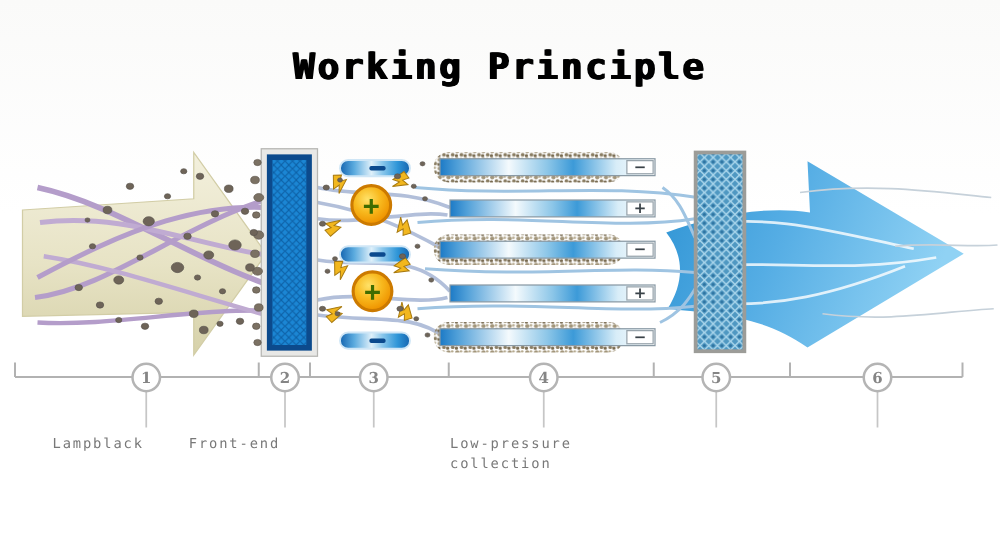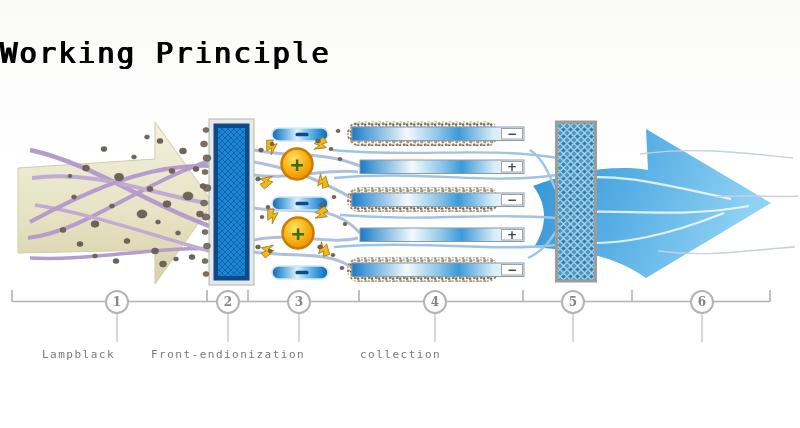--- a/index.html
+++ b/index.html
@@ -1,18 +1,18 @@
 <!DOCTYPE html>
 <html><head>
 <meta charset="utf-8">
 <style>
   html,body{margin:0;padding:0;background:#fff;}
   #canvas{position:relative;width:800px;height:428px;background:linear-gradient(180deg,#fafaf9 0%,#ffffff 40%);overflow:hidden;font-family:"DejaVu Sans Mono",monospace;}
   #diagram-svg{position:absolute;left:0;top:0;}
-  .page-title{position:absolute;left:0;right:0;top:36px;font-family:"DejaVu Sans Mono",monospace;font-weight:normal;font-size:29px;letter-spacing:2px;color:#000;text-shadow:0.7px 0 0 #000,-0.7px 0 0 #000;}
+  .page-title{position:absolute;left:0;right:0;top:36px;text-align:center;font-family:"DejaVu Sans Mono",monospace;font-weight:bold;font-size:29px;letter-spacing:2px;color:#000;text-shadow:0.7px 0 0 #000,-0.7px 0 0 #000;}
   .num-circle{position:absolute;top:290px;width:20px;height:20px;border:2px solid #b4b4b4;border-radius:50%;background:#fff;color:#858585;font-family:"DejaVu Serif",serif;font-weight:bold;font-size:12px;line-height:20px;text-align:center;}
   .stage-label{position:absolute;top:347px;width:150px;color:#787878;font-size:11px;letter-spacing:1.5px;line-height:16px;}
   .stage-label div:empty{display:none;}
 </style>
 </head>
 <body>
 
 <div id="canvas">
 
   <svg id="diagram-svg" width="800" height="428" viewBox="0 0 800 428">
@@ -287,20 +287,20 @@
 
   <div class="stage-label" style="left:42px">
     <div>Lampblack</div>
 
   </div>
   <div class="stage-label" style="left:151px">
     <div>Front-end</div>
 
   </div>
   <div class="stage-label" style="left:224px">
-    <div>ionization</div>
   </div>
   <div class="stage-label" style="left:360px">
+    <div>Low-pressure</div>
     <div>collection</div>
 
   </div>
 
 </div>
 
 </body></html>

